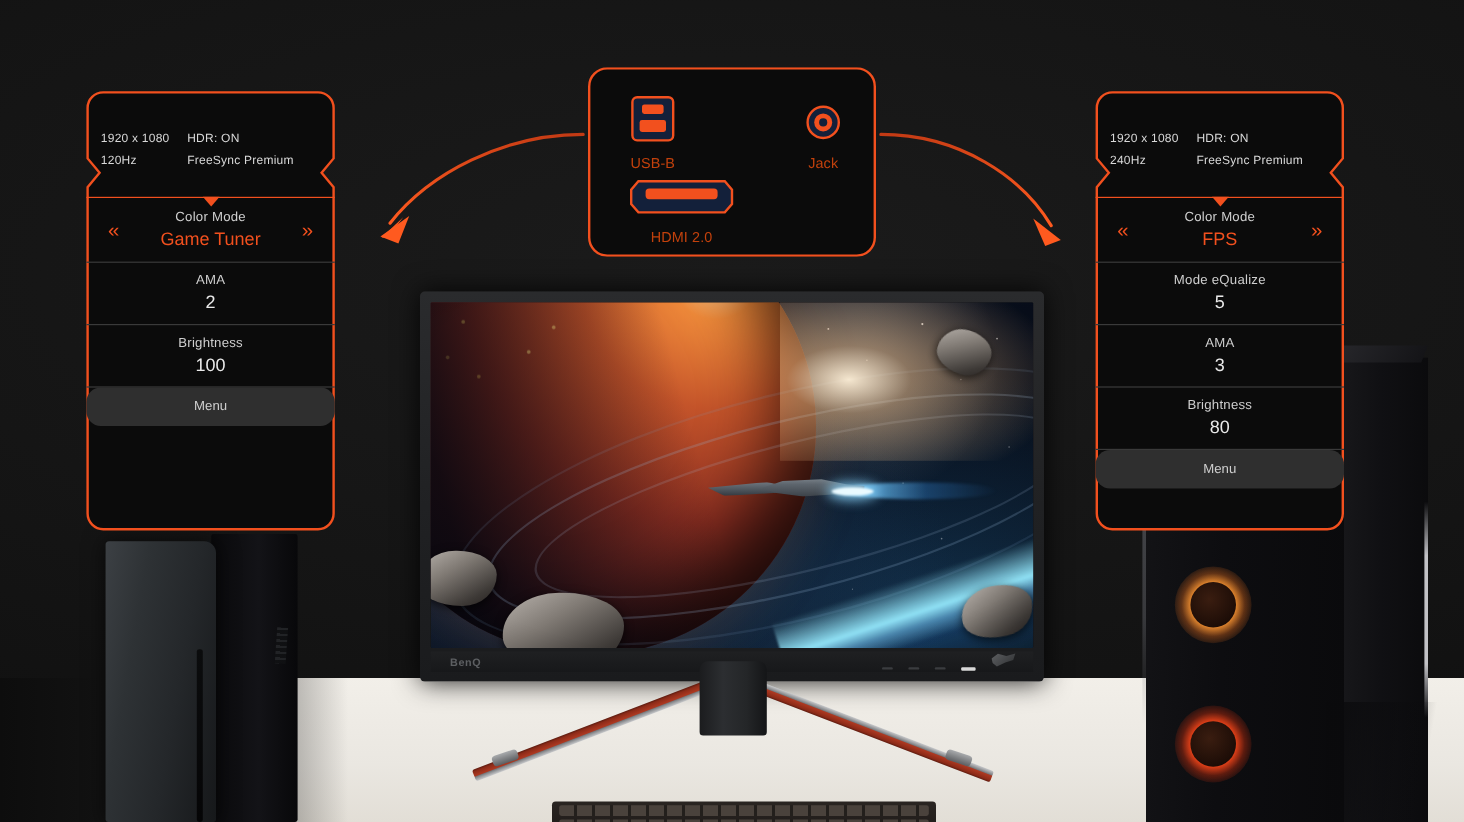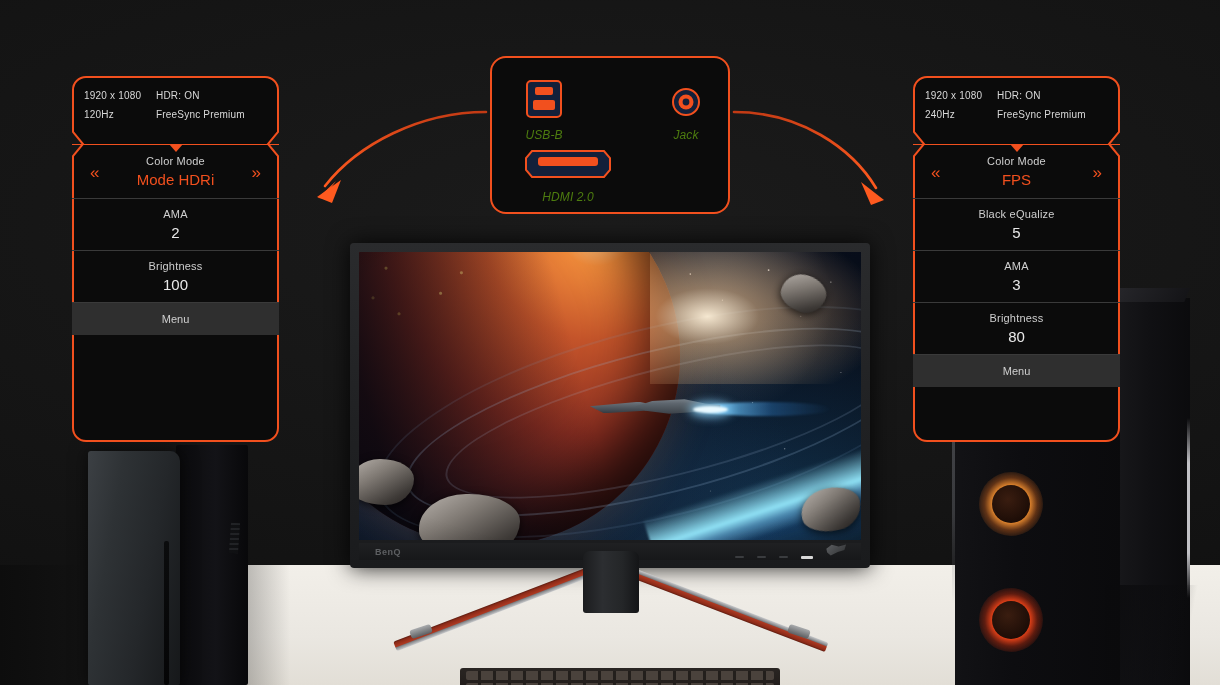--- a/index.html
+++ b/index.html
@@ -276,21 +276,21 @@
   
   .osd {
     position: absolute;
     width: 207px;
     z-index: 20;
     font-family: "Liberation Sans", sans-serif;
   }
   .osd-svg { position: absolute; left: 0; top: 0; overflow: visible; }
   .osd-inner { position: relative; }
 
-  .osd-info { position: relative; height: 68px; padding: 14px 20px 0 12px; }
+  .osd-info { position: relative; height: 68px; padding: 14px 20px 0 12px; margin-top: 20px; }
   .osd-info .line { display: flex; color: #d9d9d9; font-size: 10px; margin-bottom: 8px; letter-spacing: .2px; }
   .osd-info .k1 { width: 72px; }
   .osd-info .k2 { flex: 1; }
 
   .osd-src {
     position: relative; height: 44px;
     display: flex; align-items: center; justify-content: center;
     color: #f2501e; font-size: 16px; letter-spacing: .4px;
   }
   .osd-divider { position: relative; height: 1px; background: #f2501e; }
@@ -314,32 +314,32 @@
     position: absolute; top: 50%; transform: translateY(-50%);
     color: #f2501e; font-size: 17px; line-height: 1;
   }
   .osd-arrow.left { left: 18px; }
   .osd-arrow.right { right: 18px; }
 
   .osd-menu {
     position: relative; height: 32px;
     background: #2f2f2f;
     display: flex; align-items: center; justify-content: center;
-    color: #cfcfcf; font-size: 11px;
+    color: #cfcfcf; font-size: 11px; border-radius: 12px;
   }
 
   .osd-left { left: 72px; top: 76px; }
   .osd-right { left: 913px; top: 76px; }
 
   
   .ports { position: absolute; left: 490px; top: 56px; width: 240px; height: 158px; z-index: 20; }
   .ports-svg { position: absolute; left: 0; top: 0; }
   .ports-grid { position: absolute; inset: 0; }
   .port-item { position: absolute; text-align: center; }
-  .port-label { color: #4d7c0f; font-size: 12px; margin-top: 4px; letter-spacing: .1px; font-style: italic; }
+  .port-label { color: #c2410c; font-size: 12px; margin-top: 4px; letter-spacing: .1px; }
 
   
   .arrows { position: absolute; left: 0; top: 0; width: 1220px; height: 685px; z-index: 15; pointer-events: none; }
 </style>
 </head>
 <body>
 
 <div id="stage">
 
   <div class="wall"></div>
@@ -509,21 +509,21 @@
           <span class="k2">FreeSync Premium</span>
         </div>
       </div>
       <div class="osd-divider">
         <span class="osd-caret"></span>
       </div>
 
       <div class="osd-row color-mode">
         <span class="osd-arrow left">«</span>
         <span class="label">Color Mode</span>
-        <span class="value">Mode HDRi</span>
+        <span class="value">Game Tuner</span>
         <span class="osd-arrow right">»</span>
       </div>
 
 
       <div class="osd-row">
         <span class="label">AMA</span>
         <span class="value">2</span>
       </div>
 
       <div class="osd-row">
@@ -555,21 +555,21 @@
       </div>
 
       <div class="osd-row color-mode">
         <span class="osd-arrow left">«</span>
         <span class="label">Color Mode</span>
         <span class="value">FPS</span>
         <span class="osd-arrow right">»</span>
       </div>
 
       <div class="osd-row">
-        <span class="label">Black eQualize</span>
+        <span class="label">Mode eQualize</span>
         <span class="value">5</span>
       </div>
 
       <div class="osd-row">
         <span class="label">AMA</span>
         <span class="value">3</span>
       </div>
 
       <div class="osd-row">
         <span class="label">Brightness</span>

